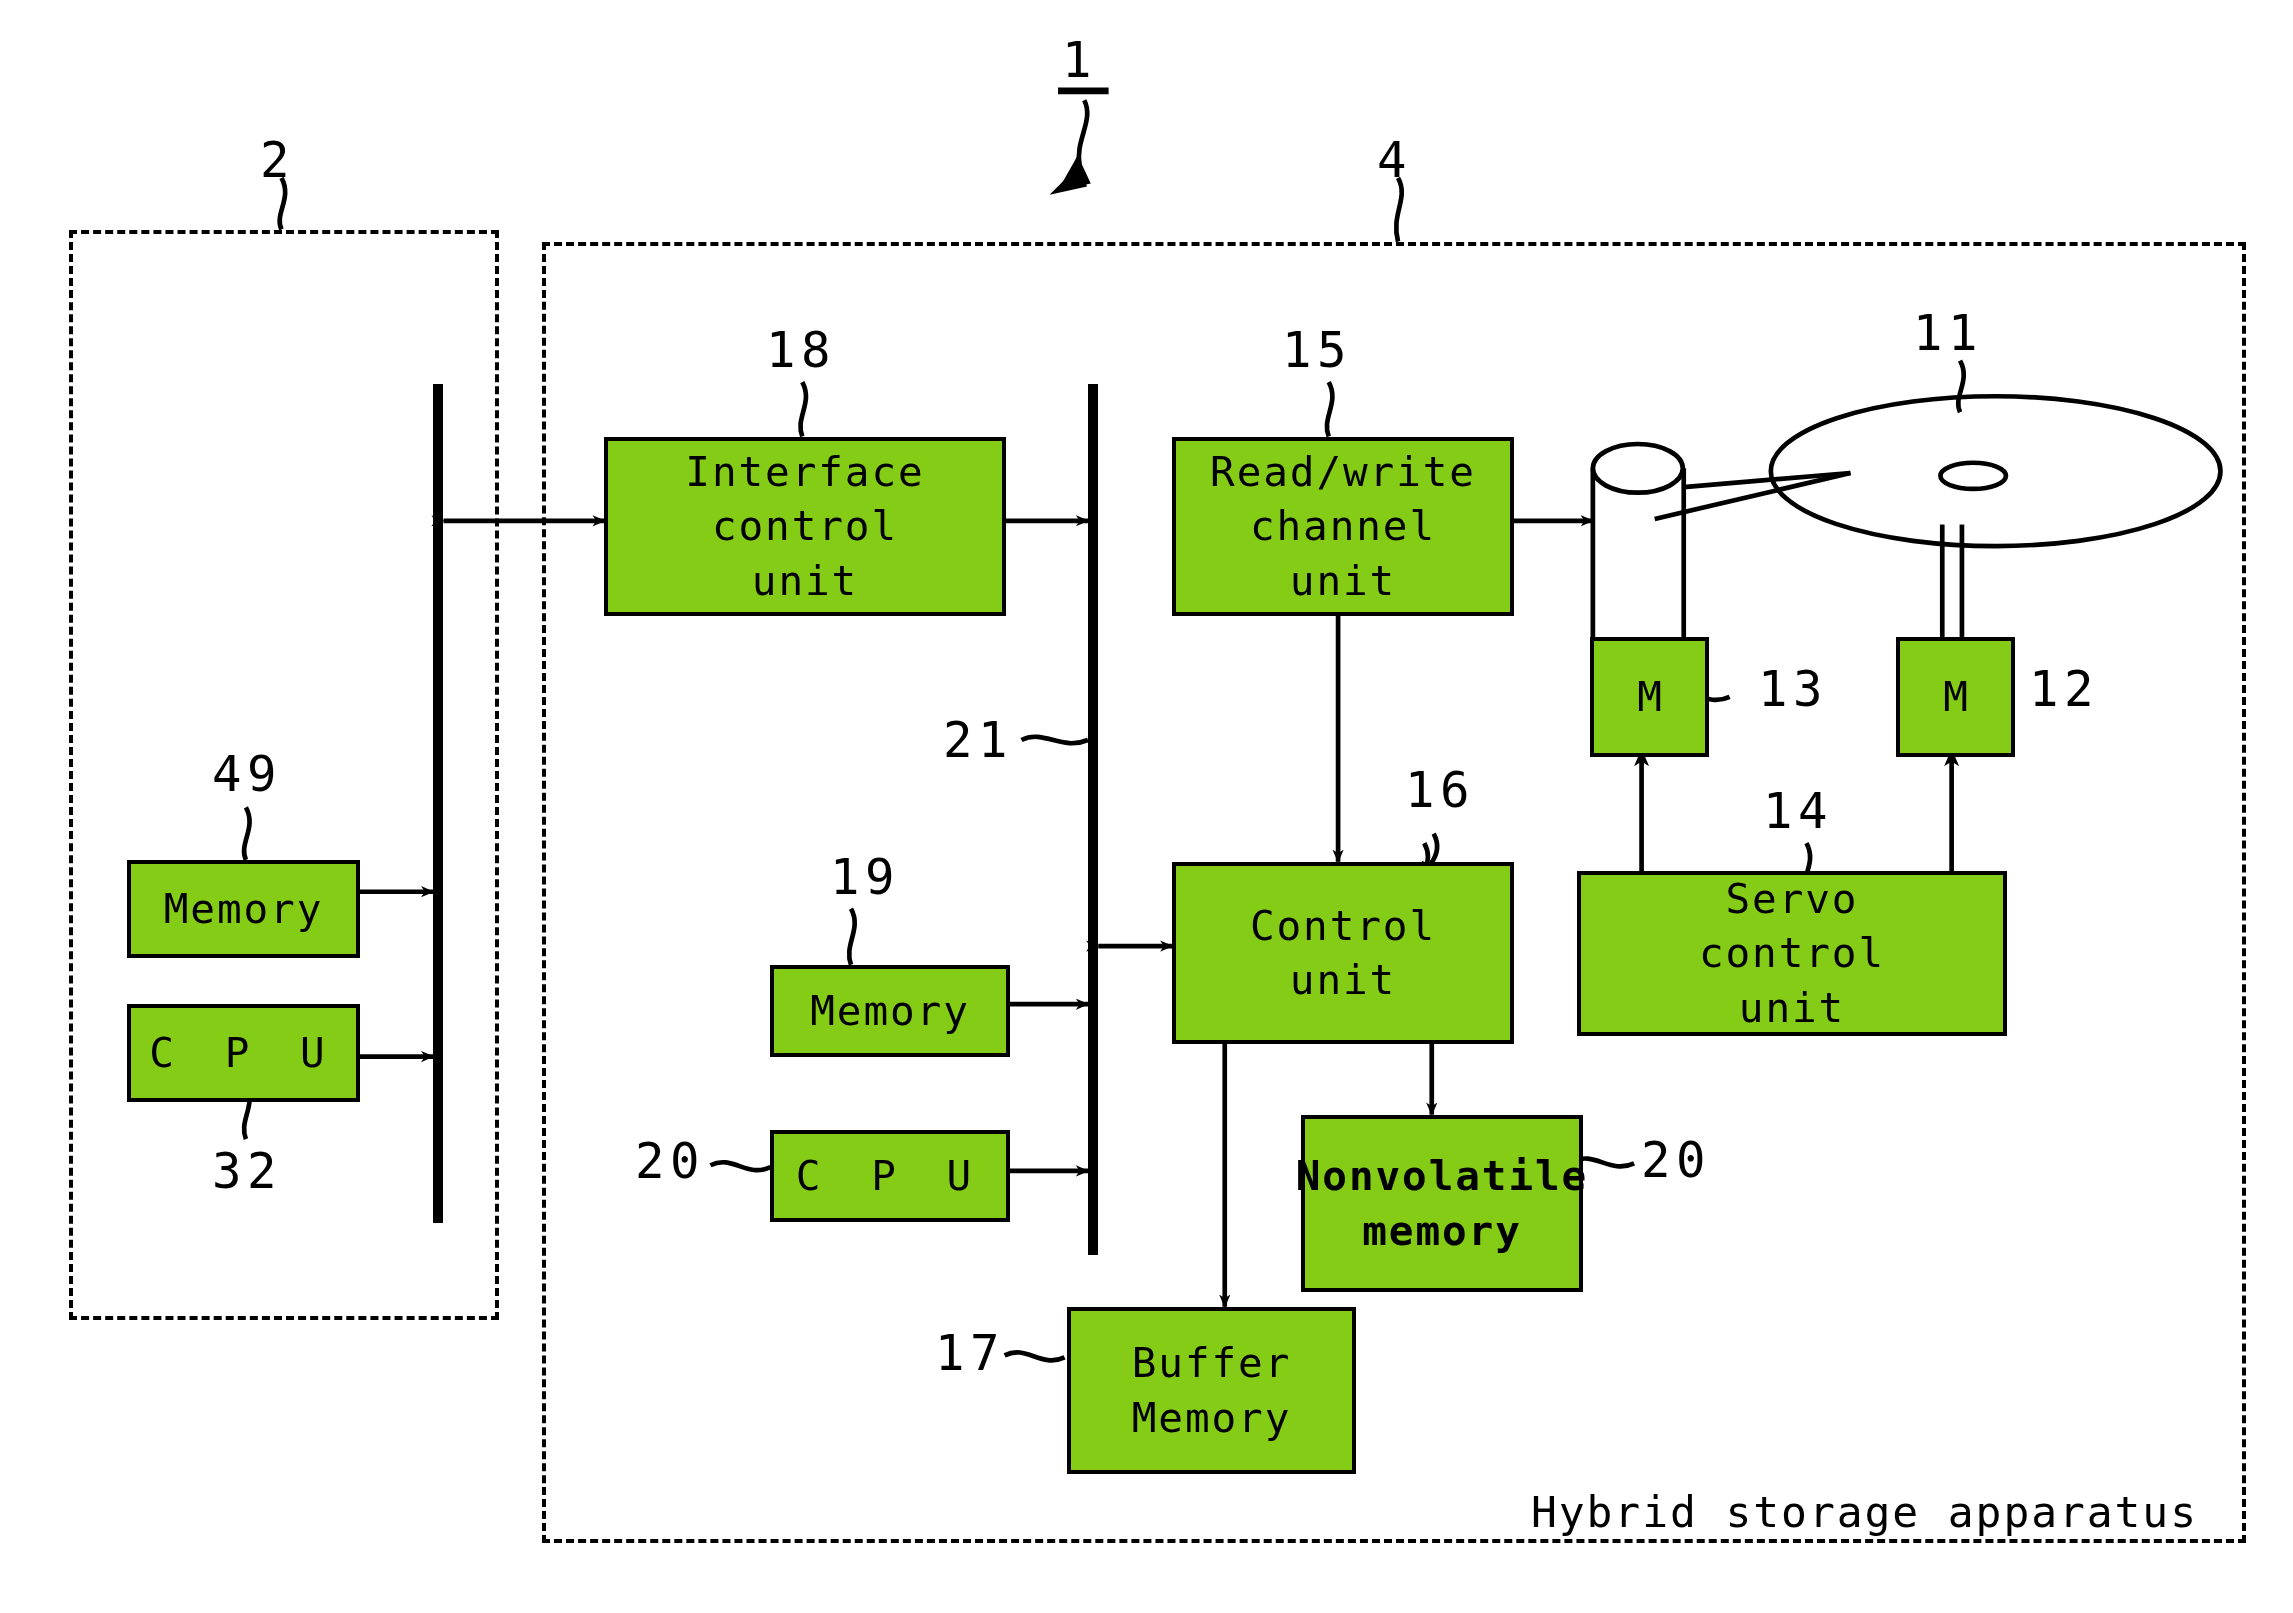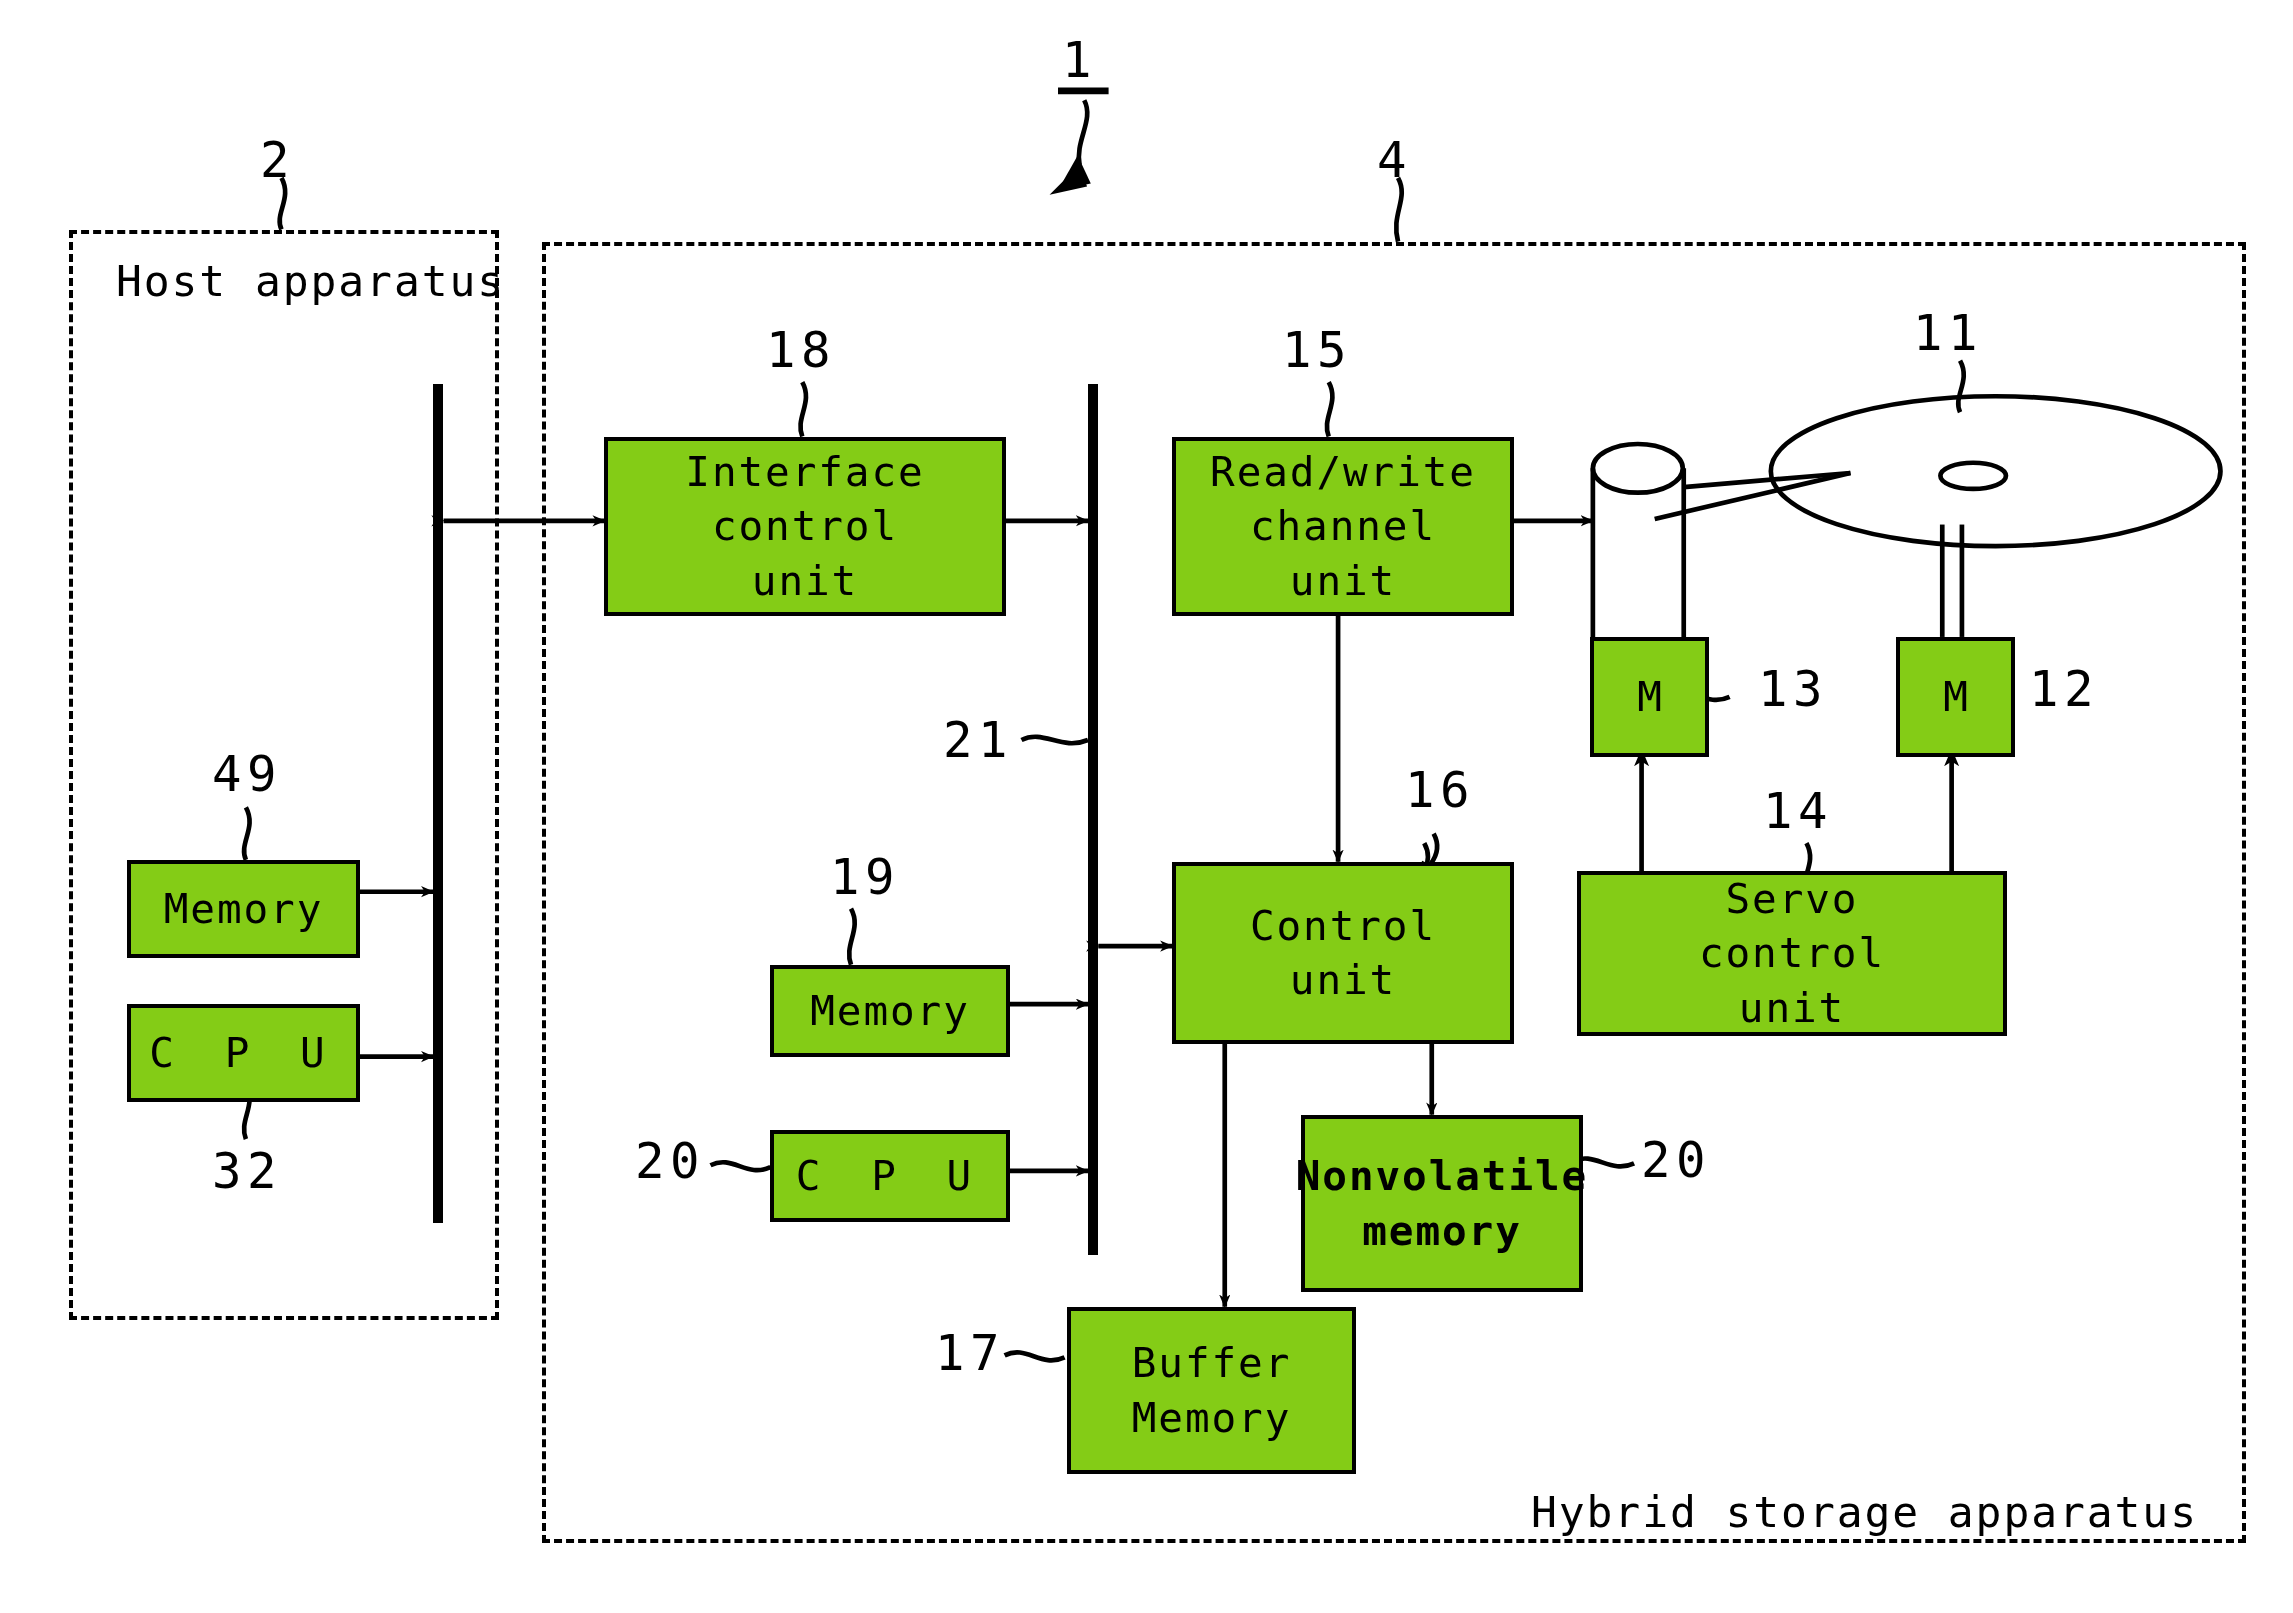--- a/index.html
+++ b/index.html
@@ -115,21 +115,20 @@
       <path d="M1766,554 L1975,505"></path>
 
       <ellipse cx="2130" cy="503" rx="240" ry="80"></ellipse>
       <ellipse cx="2106" cy="508" rx="35" ry="14"></ellipse>
 
       <line x1="2073" y1="560" x2="2073" y2="680"></line>
       <line x1="2094" y1="560" x2="2094" y2="680"></line>
     </g>
   </svg>
 
-  <div class="cap captxt" style="left:116px;top:260px;">Host apparatus</div>
 
   <div class="box" style="left:127px;top:860px;width:225px;height:90px;">
     <span class="btxt">Memory</span>
   </div>
 
   <div class="box" style="left:127px;top:1004px;width:225px;height:90px;">
     <span class="btxt-sp">C P U</span>
   </div>
 
   <div class="box" style="left:604px;top:437px;width:394px;height:171px;">

